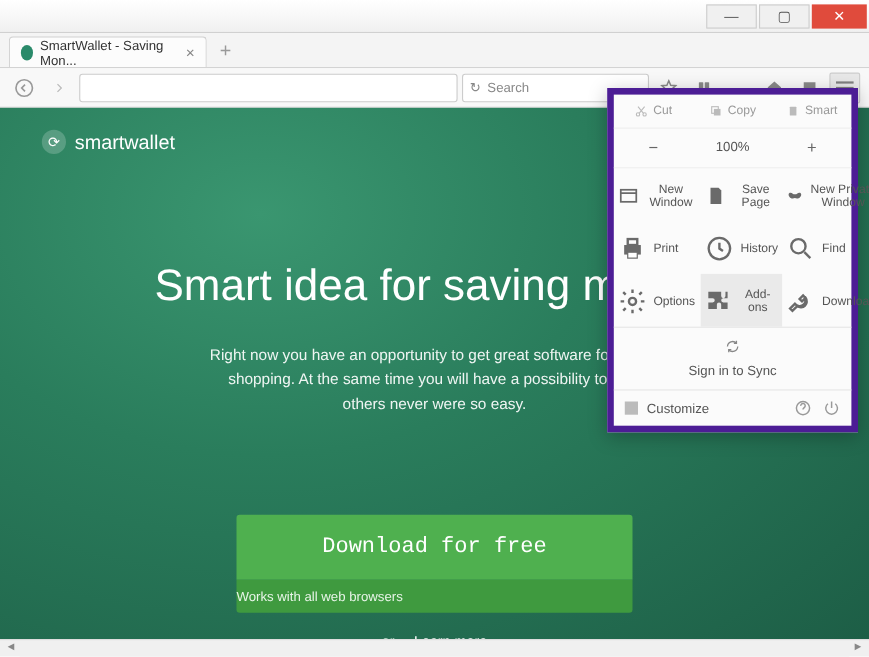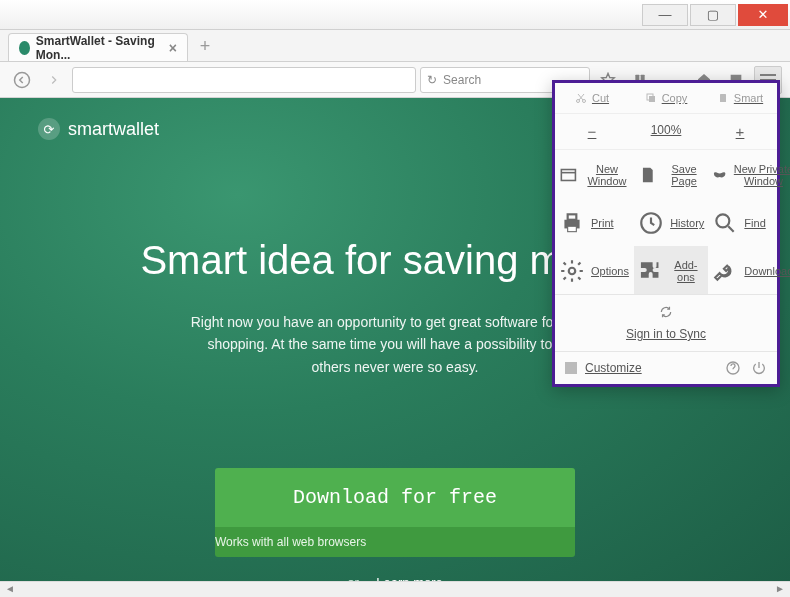--- a/index.html
+++ b/index.html
@@ -7,21 +7,21 @@
 
 
 .titlebar { height: 30px; background: linear-gradient(#fff,#f0f0f0); border-bottom: 1px solid #d0d0d0; display: flex; align-items: center; justify-content: flex-end; }
 .winbtn { width: 46px; height: 22px; margin-right: 2px; display:flex; align-items:center; justify-content:center; font-size:13px; color:#555;}
 .winbtn.close { background:#e04b3c; color:#fff; width:50px; height:22px; }
 .winbtn.max { background:#f0f0f0; border:1px solid #ccc;}
 .winbtn.min { background:#f0f0f0; border:1px solid #ccc;}
 
 
 .tabstrip { height: 32px; background:#f4f4f4; border-bottom:1px solid #d0d0d0; display:flex; align-items:flex-end; padding-left:8px;}
-.tab { height:28px; background:#fcfcfc; border:1px solid #d0d0d0; border-bottom:none; border-radius:4px 4px 0 0; display:flex; align-items:center; padding:0 10px; gap:6px; font-size:12px; color:#333; max-width:180px;font-weight:bold;}
+.tab { height:28px; background:#fcfcfc; border:1px solid #d0d0d0; border-bottom:none; border-radius:4px 4px 0 0; display:flex; align-items:center; padding:0 10px; gap:6px; font-size:12px; color:#333; max-width:180px;}
 .favicon { width:14px; height:14px; border-radius:50%; background:#2a8a6a; display:inline-block;}
 .tabclose { color:#888; font-size:14px; margin-left:6px;}
 .newtab { width:22px; height:22px; margin:0 6px 4px; color:#999; font-size:18px; display:flex;align-items:center;justify-content:center;}
 
 
 .navbar { height:36px; background:#f8f8f8; border-bottom:1px solid #d4d4d4; display:flex; align-items:center; padding:0 8px; gap:4px;}
 .navbtn { width:28px; height:28px; display:flex; align-items:center; justify-content:center; color:#777; font-size:16px;}
 .urlbar { flex:1; height:26px; border:1px solid #ccc; border-radius:3px; background:#fff; }
 .searchbar { width:170px; height:26px; border:1px solid #ccc; border-radius:3px; background:#fff; display:flex; align-items:center; padding:0 6px; gap:6px; color:#888; font-size:12px;}
 .searchbar .reload { color:#888; }
@@ -36,21 +36,21 @@
 .hero { position:absolute; top:140px; left:0; right:0; text-align:center; color:#fff; padding:0 40px;}
 .hero h1 { font-size:40px; font-weight:300; margin-bottom:28px;}
 .hero p { font-size:14px; opacity:.92; line-height:1.6; max-width:560px; margin:0 auto;}
 .cta { position:absolute; top:370px; left:50%; transform:translateX(-50%); width:360px;}
 .dlbtn { background:#4fb04f; color:#fff; font-size:20px; text-align:center; padding:18px 0; border-radius:3px 3px 0 0;font-family:Liberation Mono, monospace;}
 .dlsub { background:#3f9a3f; color:#e8f5e8; font-size:12px; text-align:left; padding:8px 0; border-radius:0 0 3px 3px;}
 .orline { text-align:center; color:#cfe8db; font-size:13px; margin-top:18px;}
 .orline a { color:#fff; text-decoration:underline; margin-left:14px;}
 
 
-.menu { position:absolute; top:80px; right:10px; width:228px; background:#fbfbfb; border:3px solid #4c1d95; box-shadow:0 4px 16px rgba(0,0,0,.25); z-index:50; font-size:11px; color:#555;text-decoration:underline;}
+.menu { position:absolute; top:80px; right:10px; width:228px; background:#fbfbfb; border:6px solid #4c1d95; box-shadow:0 4px 16px rgba(0,0,0,.25); z-index:50; font-size:11px; color:#555;}
 .menu-row { display:flex; border-bottom:1px solid #eee;}
 .menu-row.ccv > div { flex:1; text-align:center; padding:9px 0; color:#999; display:flex;align-items:center;justify-content:center;gap:5px;}
 .menu-row.zoom > div { flex:1; text-align:center; padding:9px 0; color:#666; font-size:15px;}
 .menu-grid { display:grid; grid-template-columns:repeat(3,1fr);}
 .menu-item { padding:12px 4px 10px; text-align:center; display:flex; align-items:center; gap:6px; color:#555;}
 .menu-item.hl { background:#eaeaea;}
 .menu-item svg, .menu-item .mi-icon { width:26px; height:26px; color:#6a6a6a;}
 .menu-sep { border-top:1px solid #e5e5e5;}
 .menu-line { display:flex; align-items:center; gap:8px; padding:10px 12px; color:#555; font-size:12px;flex-direction:column;}
 .menu-footer { display:flex; align-items:center; justify-content:space-between; padding:8px 10px; border-top:1px solid #e5e5e5;}

